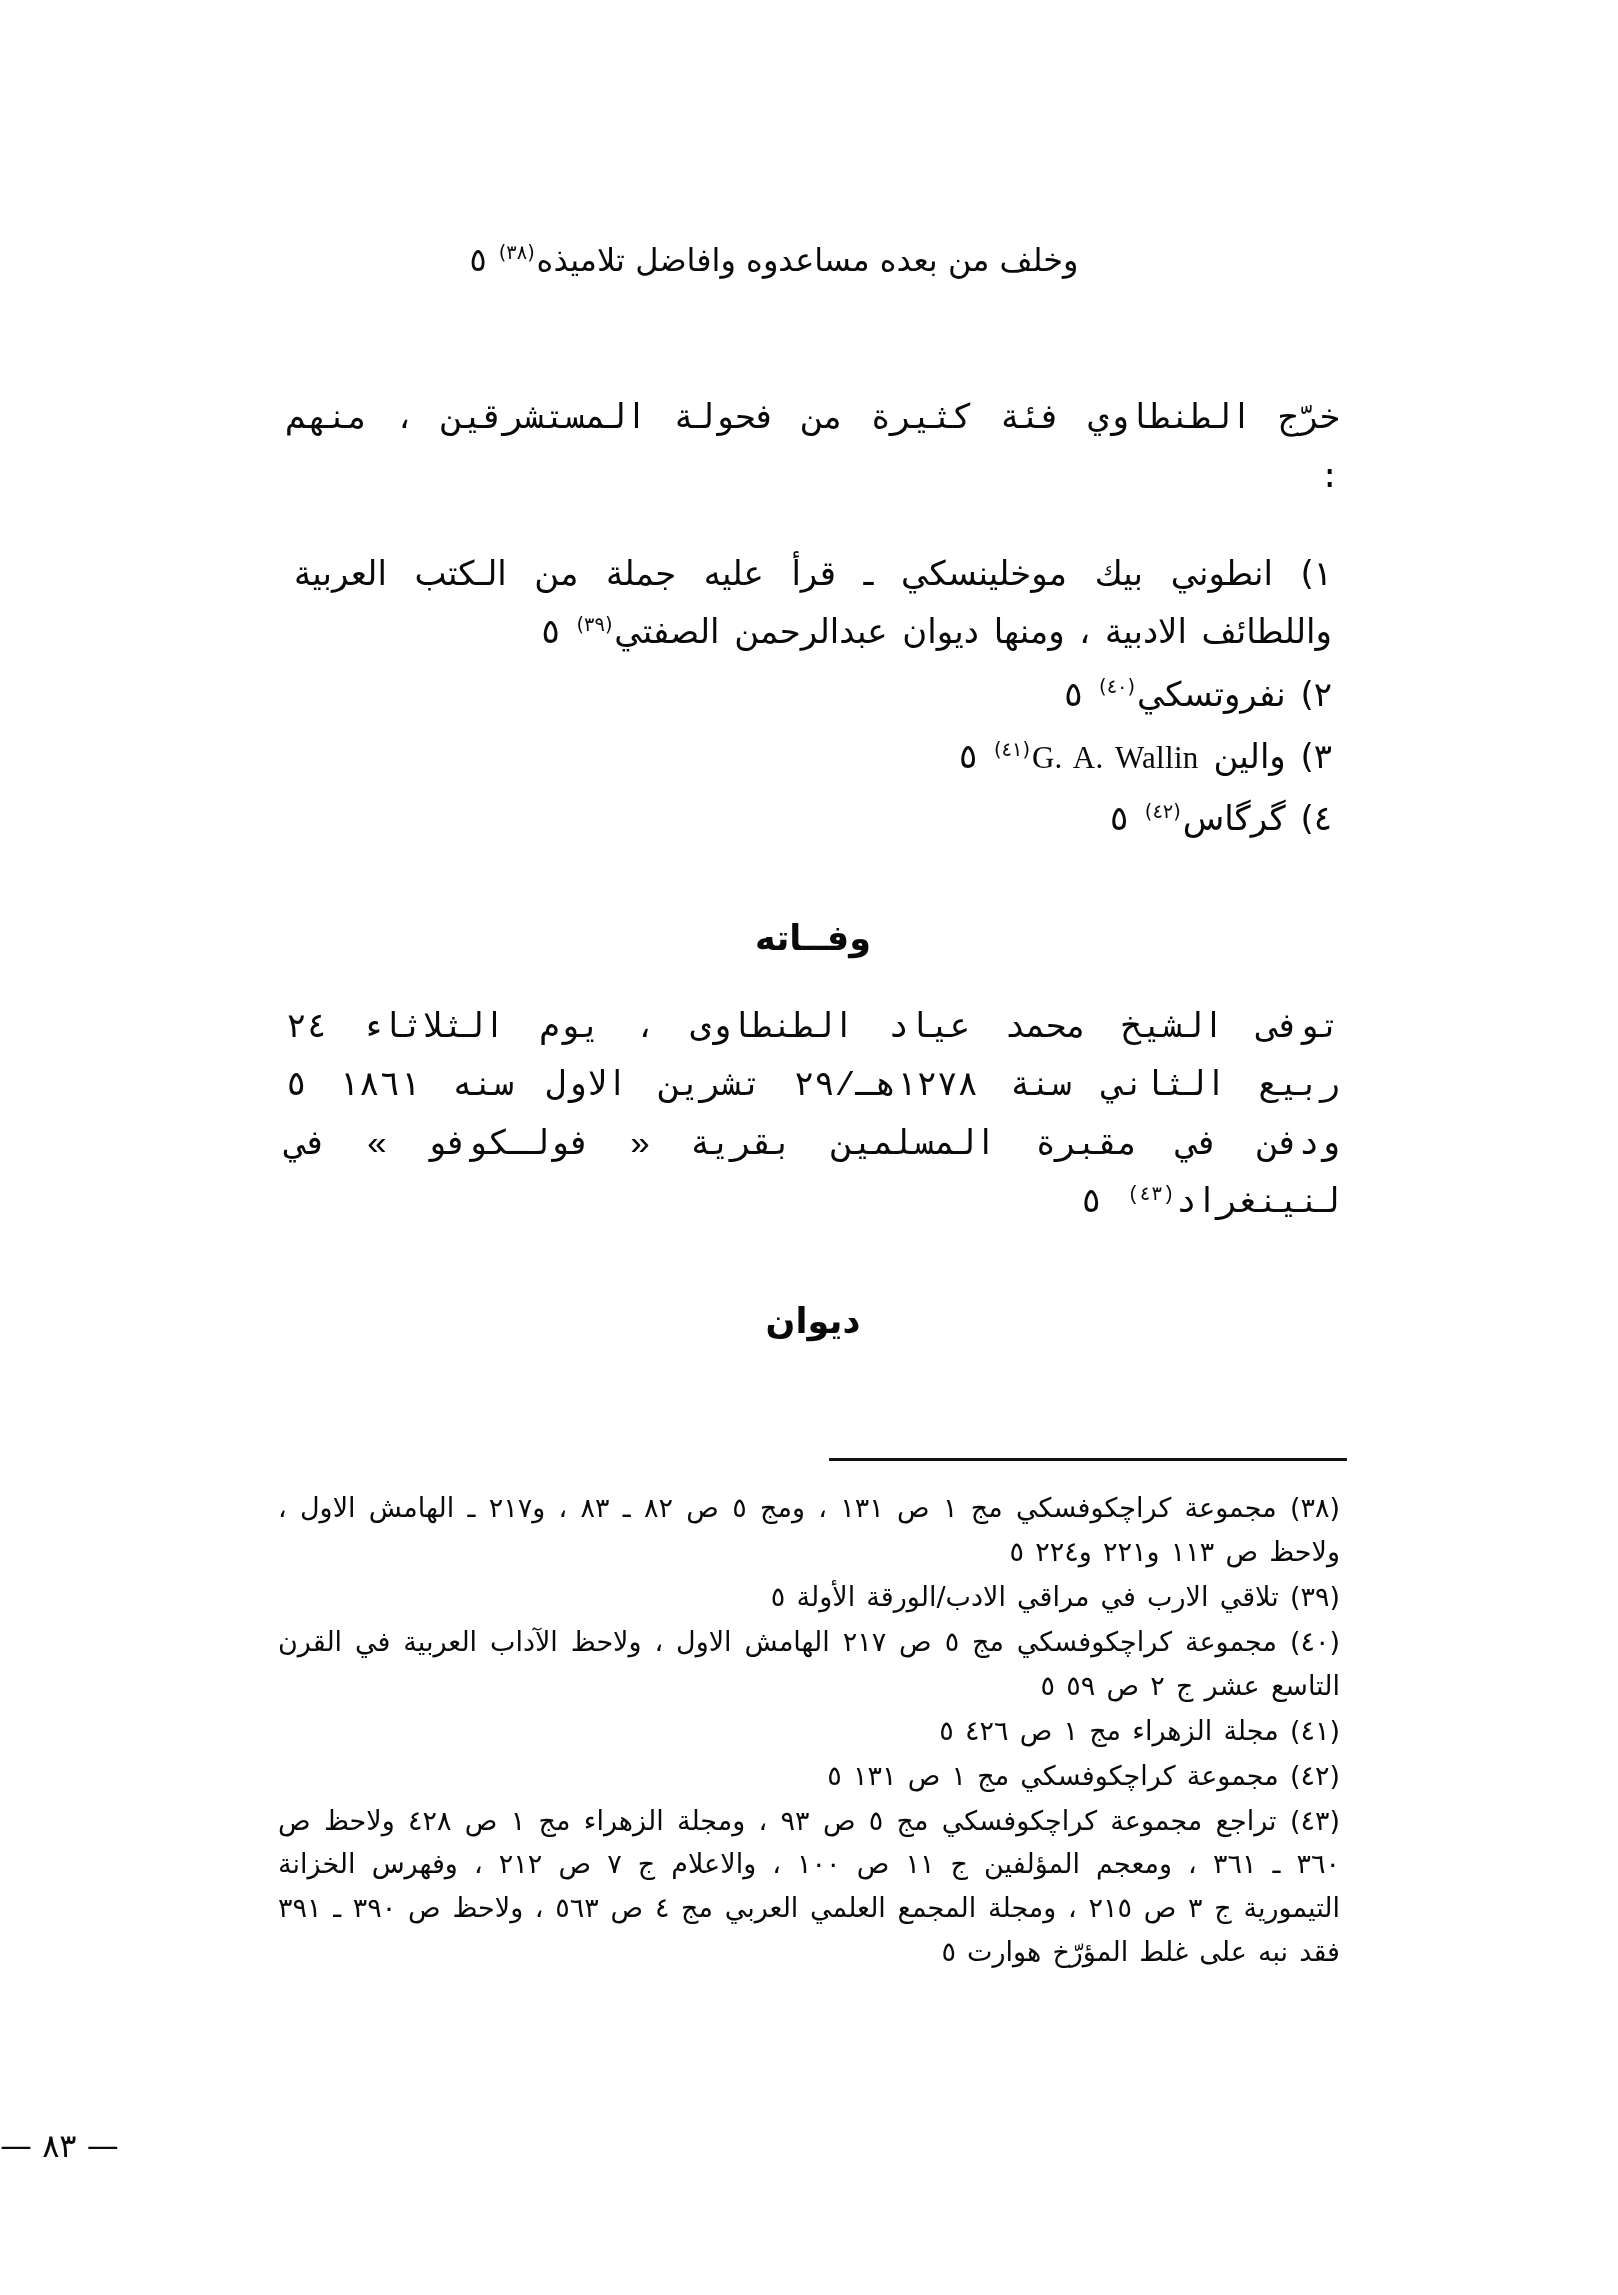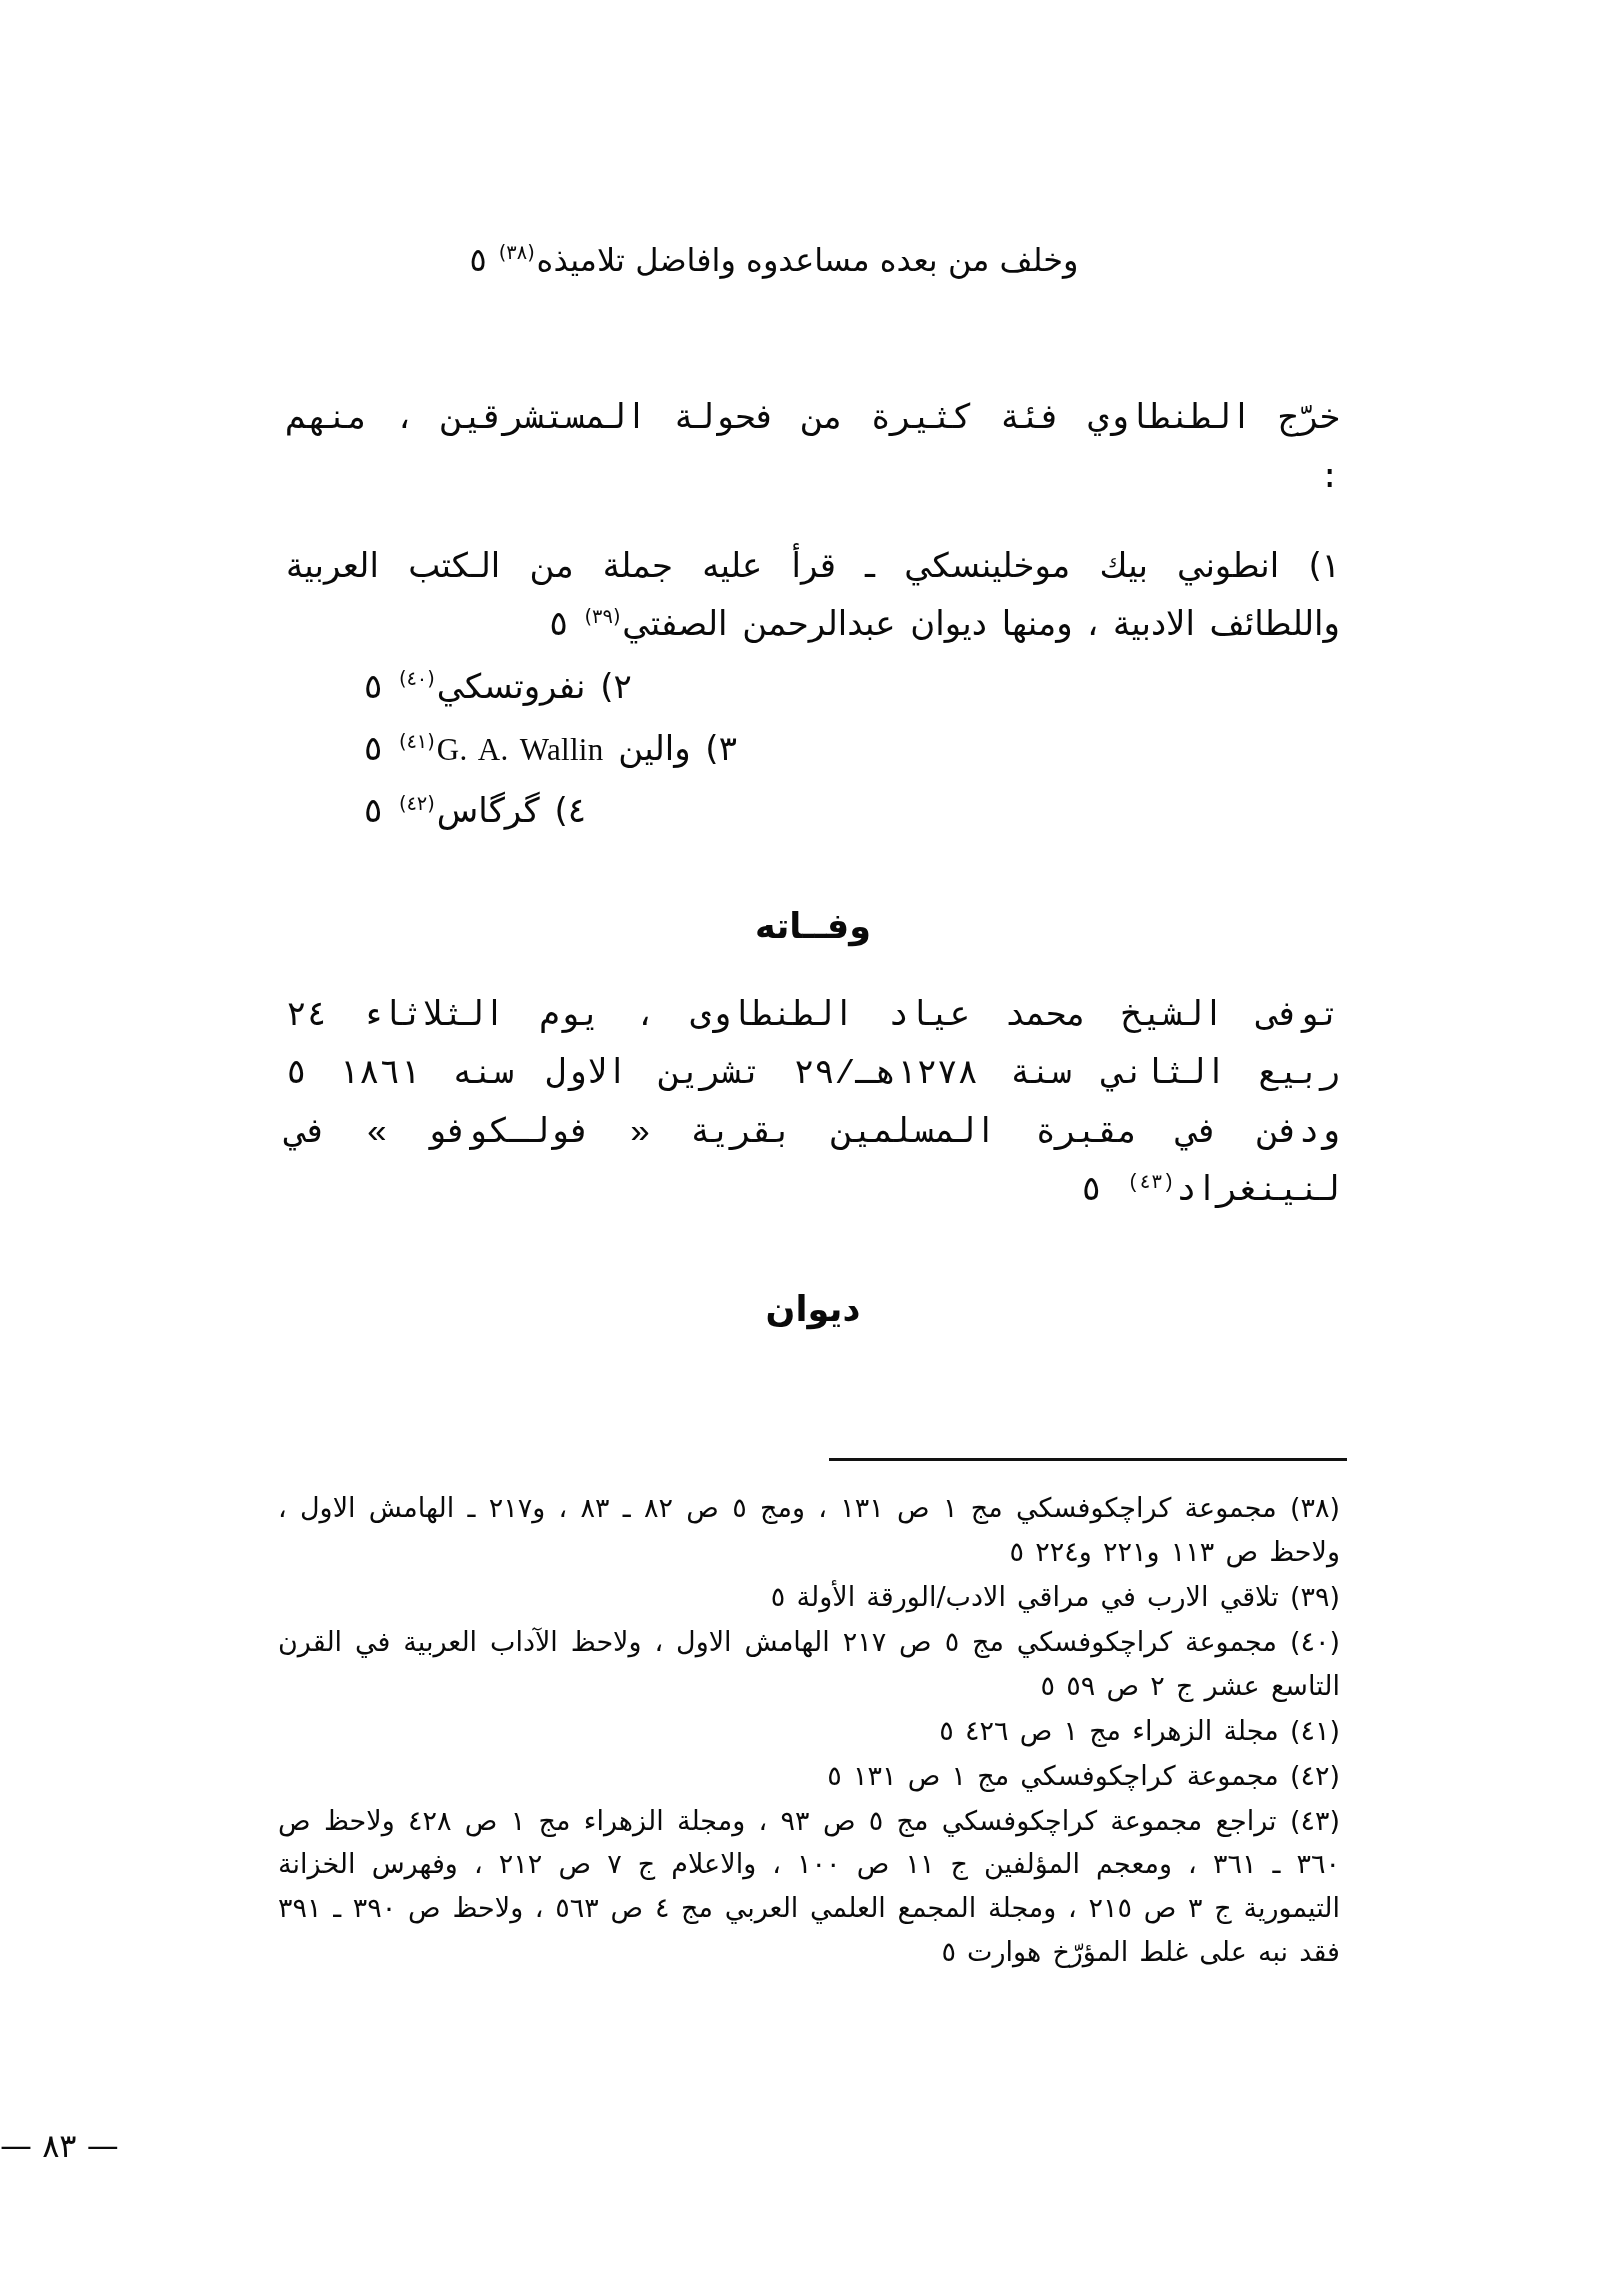--- a/index.html
+++ b/index.html
@@ -54,36 +54,36 @@
     letter-spacing: 4.5px;
     margin: 0;
   }
 
   .spacer-lg { height: 62px; }
   .spacer-md { height: 41px; }
   .spacer-sm { height: 22px; }
 
   
   .list {
-    margin: 0;
+    margin: 8px;
     padding: 0;
     list-style: none;
   }
   .list li {
     font-size: 34px;
     line-height: 1.72;
     margin: 0 0 3.9px 0;
     word-spacing: 3.9px;
   }
   .list li.wrap {
     text-align: justify;
     text-align-last: right;
   }
   .list li.short {
-    text-align: left;
+    text-align: right;
     padding-left: 78px;
   }
   .latin {
     font-family: "Liberation Serif", "DejaVu Serif", serif;
     font-size: 31px;
     letter-spacing: 0.3px;
     direction: ltr;
     unicode-bidi: isolate;
   }
   sup.fn {

